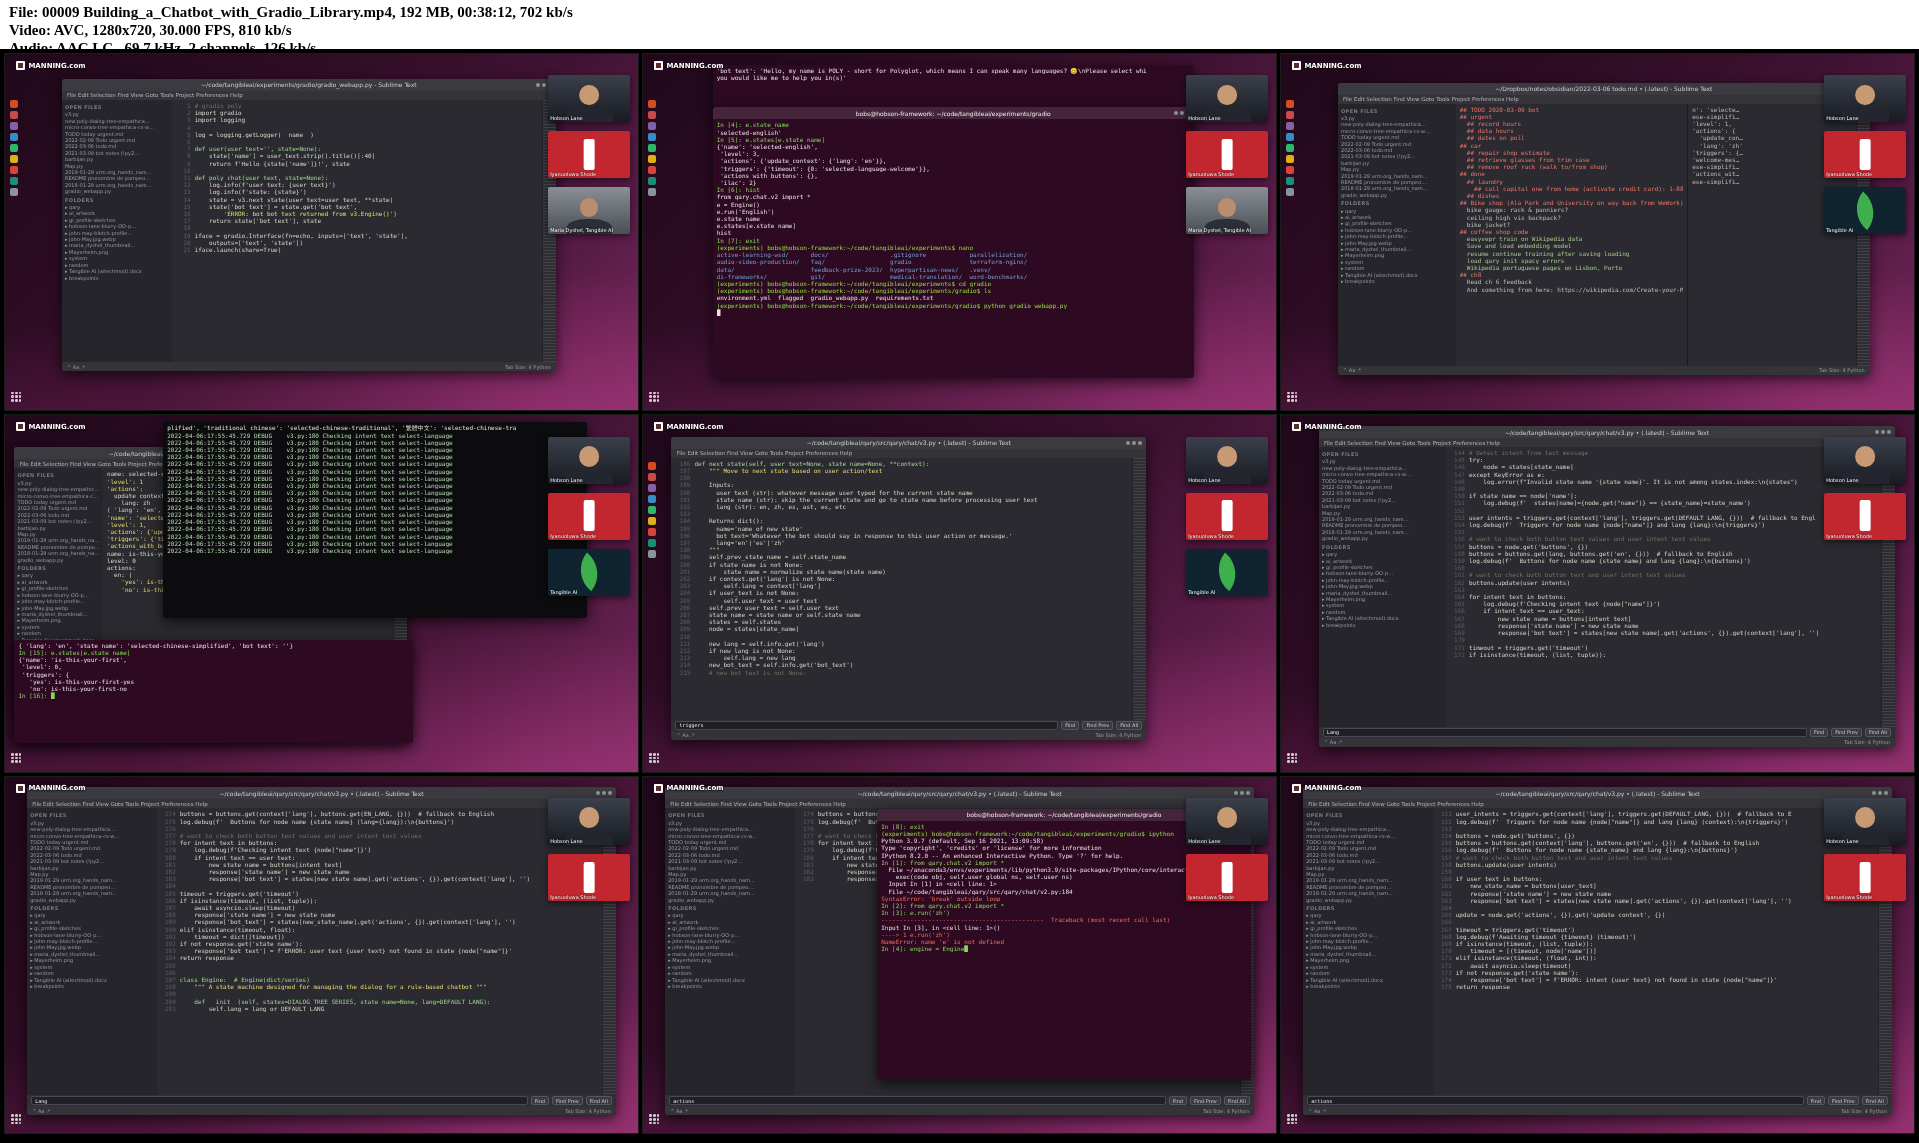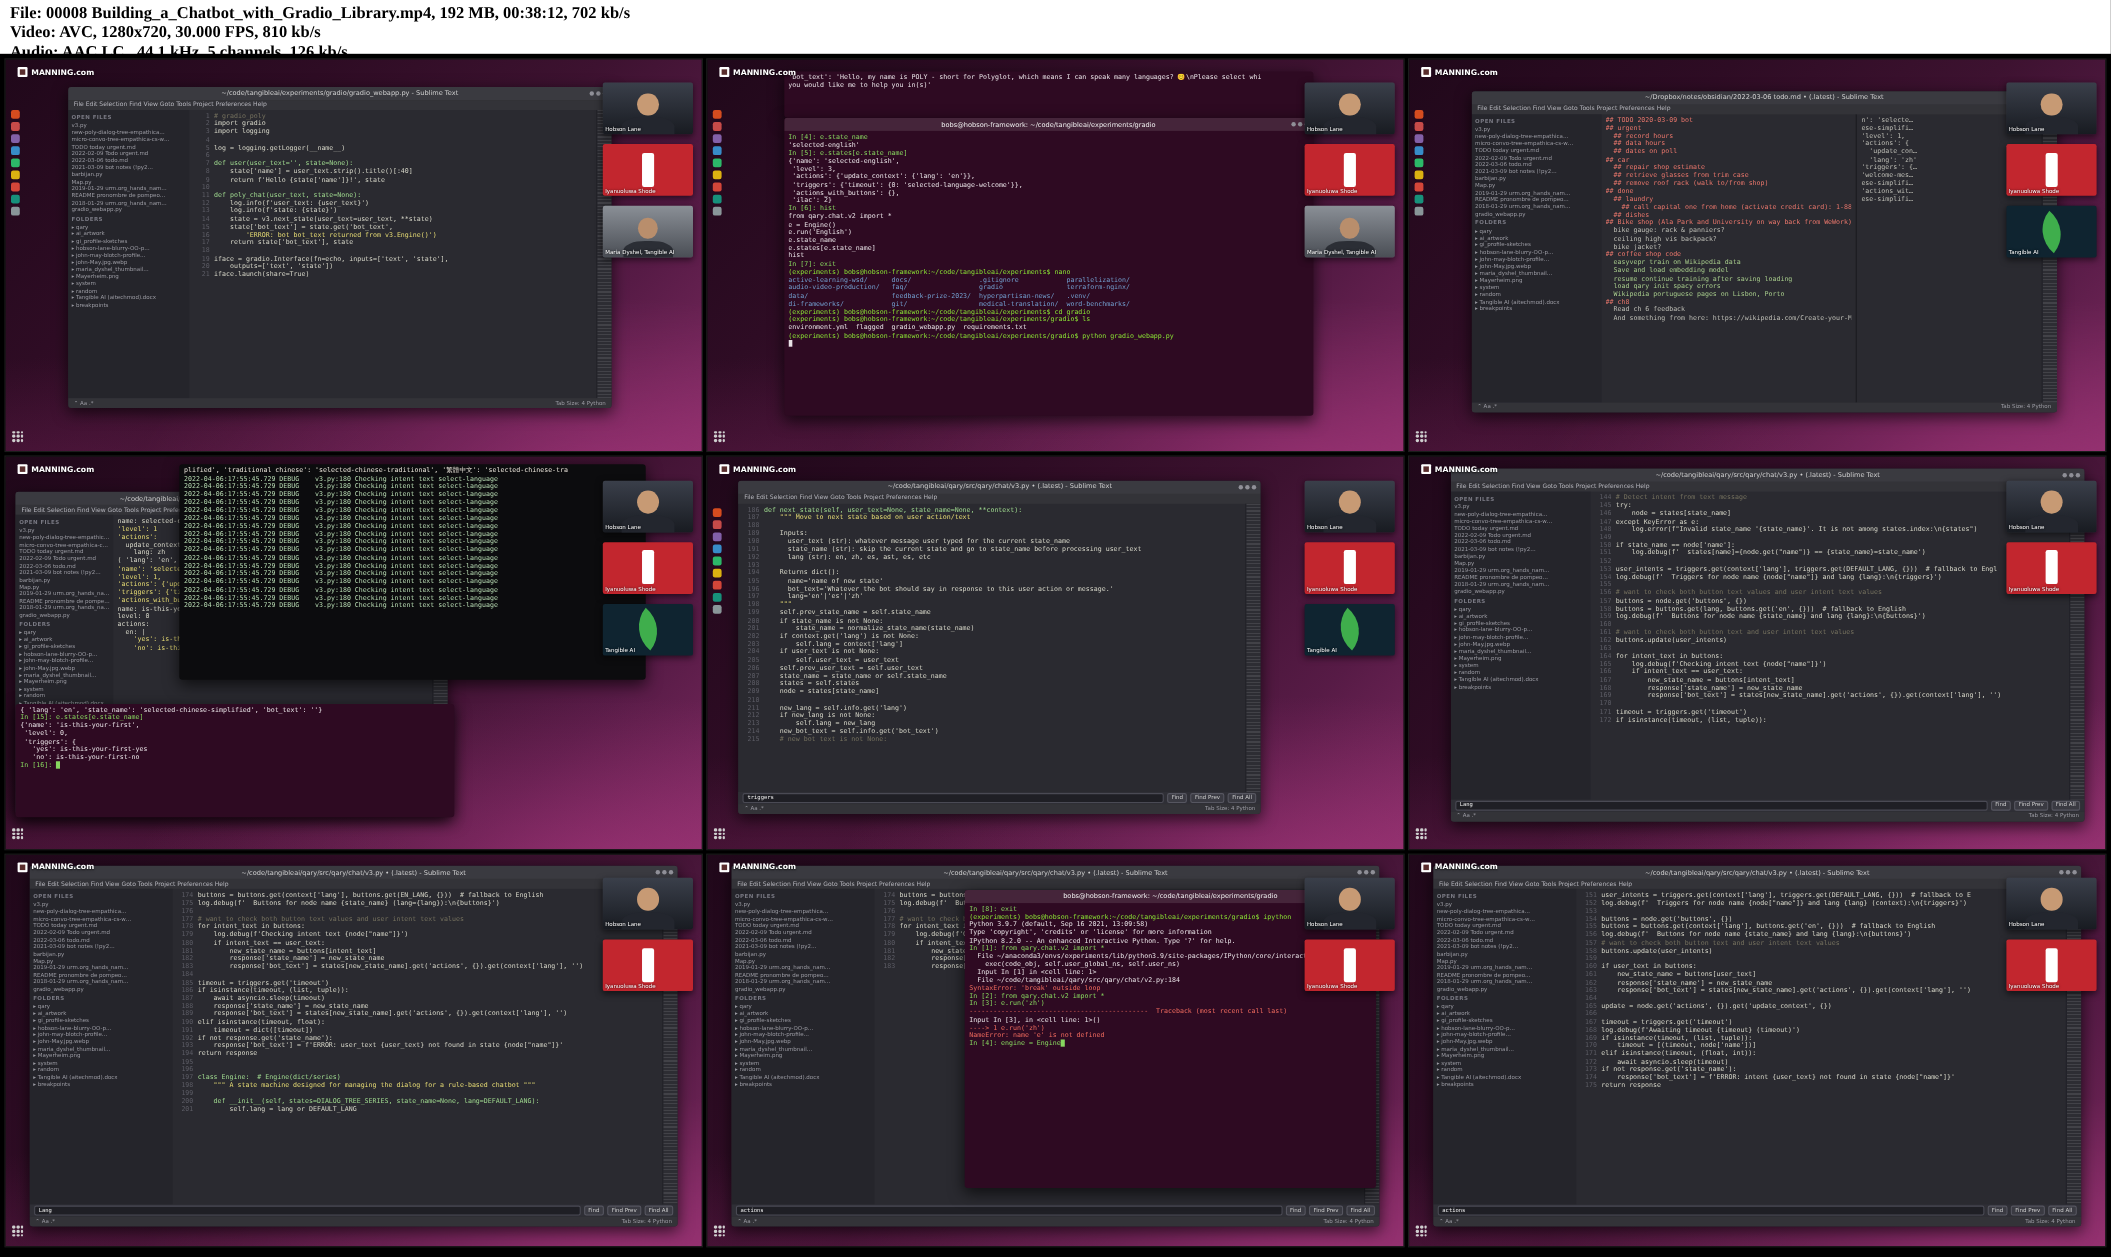--- a/index.html
+++ b/index.html
@@ -79,23 +79,23 @@
   .dock{position:absolute;left:.8%;top:13%;display:flex;flex-direction:column;gap:3px;z-index:0;}
   .dicon{width:8px;height:8px;border-radius:2px;opacity:.9;}
   .apps{position:absolute;left:1%;bottom:2.4%;width:10px;height:10px;display:grid;z-index:2;
         grid-template-columns:repeat(3,1fr);gap:1px;}
   .apps i{background:#cfcfcf;border-radius:50%;display:block;}
 </style>
 </head>
 <body>
 
 <div class="meta">
-  <div>File: 00008 Building_a_Chatbot_with_Gradio_Library.mp4, 192 MB, 00:38:12, 702 kb/s</div>
+  <div>File: 00009 Building_a_Chatbot_with_Gradio_Library.mp4, 192 MB, 00:38:12, 702 kb/s</div>
   <div>Video: AVC, 1280x720, 30.000 FPS, 810 kb/s</div>
-  <div>Audio: AAC LC , 44.1 kHz, 5 channels, 126 kb/s</div>
+  <div>Audio: AAC LC , 69.7 kHz, 2 channels, 126 kb/s</div>
 </div>
 
 <div class="grid">
     <div class="frame">
       <div class="dock">
         <i class="dicon" style="background: rgb(233, 84, 32);"></i>
         <i class="dicon" style="background: rgb(217, 83, 79);"></i>
         <i class="dicon" style="background: rgb(142, 106, 184);"></i>
         <i class="dicon" style="background: rgb(58, 155, 220);"></i>
         <i class="dicon" style="background: rgb(46, 204, 113);"></i>

